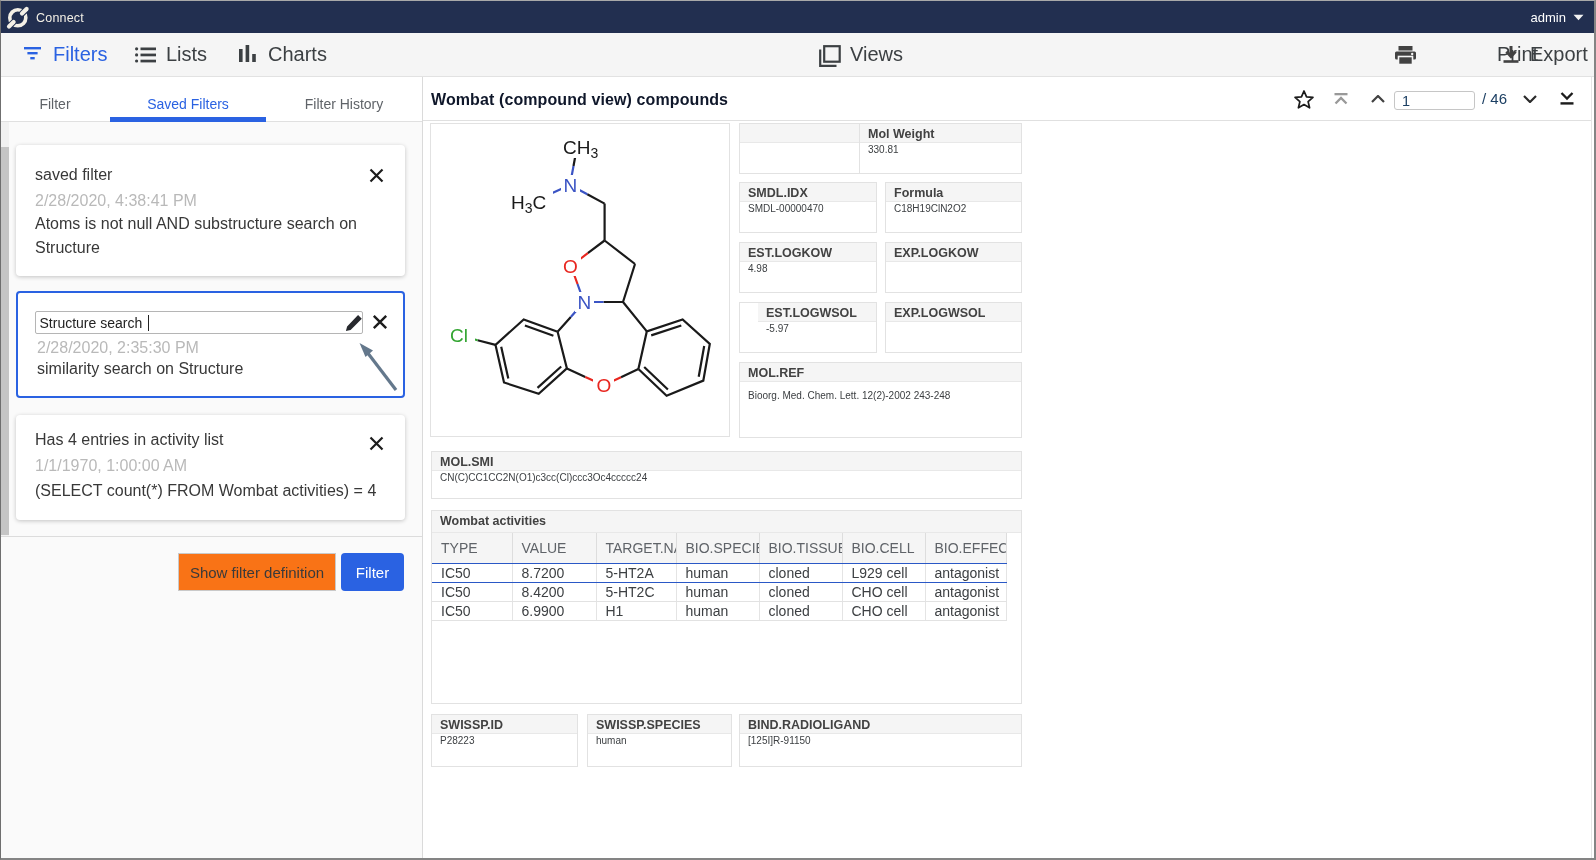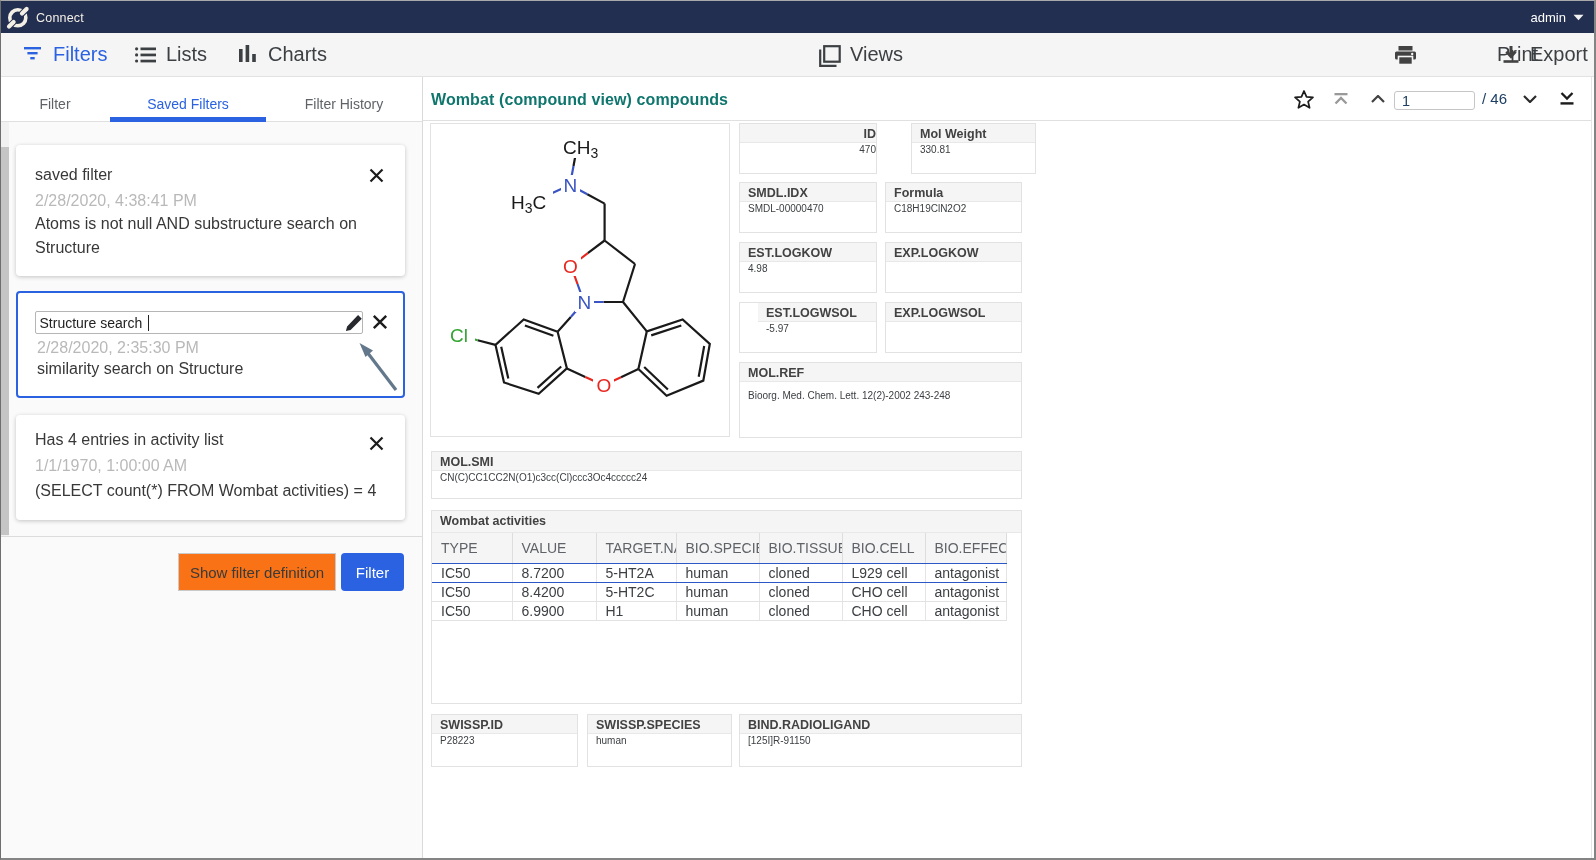--- a/index.html
+++ b/index.html
@@ -41,21 +41,21 @@
 #nameinput { position:absolute; left:16.5px; top:18px; width:328px; height:23px; border:1px solid #b5b5b5; border-radius:2px; background:#fff; font-size:14px; color:#222;text-align:right; }
 #nameinput span { position:absolute; left:4px; top:3px; }
 
 #sep { position:absolute; left:0; top:459px; width:422px; height:1px; background:#dcdcdc; }
 #btn-show { position:absolute; left:178px; top:476px; width:158px; height:38px; background:#f97316; border:1px solid #c9c9c9; border-radius:0; font-size:15px; color:#3a3a3a; display:flex; align-items:center; justify-content:center; }
 #btn-filter { position:absolute; left:341px; top:476px; width:63px; height:38px; background:#2a62e2; border-radius:4px; font-size:15px; color:#fff; display:flex; align-items:center; justify-content:center; }
 
 
 #main { position:absolute; left:423px; top:77px; width:1173px; height:783px; background:#fff; }
 #mainhead { position:absolute; left:0; top:0; width:1168px; height:44px; border-bottom:1px solid #e0e0e0; background:#fff; }
-#mainhead .title { position:absolute; left:8px; top:14px; font-size:16px; font-weight:bold; color:#0f766e; letter-spacing:.1px; }
+#mainhead .title { position:absolute; left:8px; top:14px; font-size:16px; font-weight:bold; color:#0f172a; letter-spacing:.1px; }
 
 
 .fbox { position:absolute; border:1px solid #e2e2e2; background:#fff; }
 .fbox .lbl { display:block; height:19px; background:#f5f5f5; border-bottom:1px solid #e8e8e8; font-size:12.5px; font-weight:bold; color:#424242; padding:3px 0 0 8px; }
 .fbox .val { display:block; font-size:10px; color:#3d4043; padding:1px 0 0 8px; }
 
 
 #acts { position:absolute; left:8px; top:433px; width:591px; height:194px; border:1px solid #e2e2e2; background:#fff; }
 #acts .hd { height:22px; background:#f5f5f5; border-bottom:1px solid #e8e8e8; font-size:12.5px; font-weight:bold; color:#424242; padding:3px 0 0 8px; }
 table.grid { border-collapse:collapse; table-layout:fixed; width:574px; }
@@ -235,21 +235,21 @@
       <rect x="15" y="201" width="29" height="21" fill="#fff"></rect>
       <text x="19" y="218.2" fill="#33a532">Cl</text>
     </g>
   </svg>
   </div>
 
   <div class="fbox" style="left:316px;top:46px;width:138px;height:51px;text-align:right;">
       <span class="lbl">ID</span>
       <span class="val">470</span>
     </div>
-  <div class="fbox" style="left:488px;top:46px;width:125px;height:51px;">
+  <div class="fbox" style="left:436px;top:46px;width:163px;height:51px;">
       <span class="lbl">Mol Weight</span>
       <span class="val">330.81</span>
     </div>
   <div class="fbox" style="left:316px;top:105px;width:138px;height:51px;">
       <span class="lbl">SMDL.IDX</span>
       <span class="val">SMDL-00000470</span>
     </div>
   <div class="fbox" style="left:462px;top:105px;width:137px;height:51px;">
       <span class="lbl">Formula</span>
       <span class="val">C18H19ClN2O2</span>

